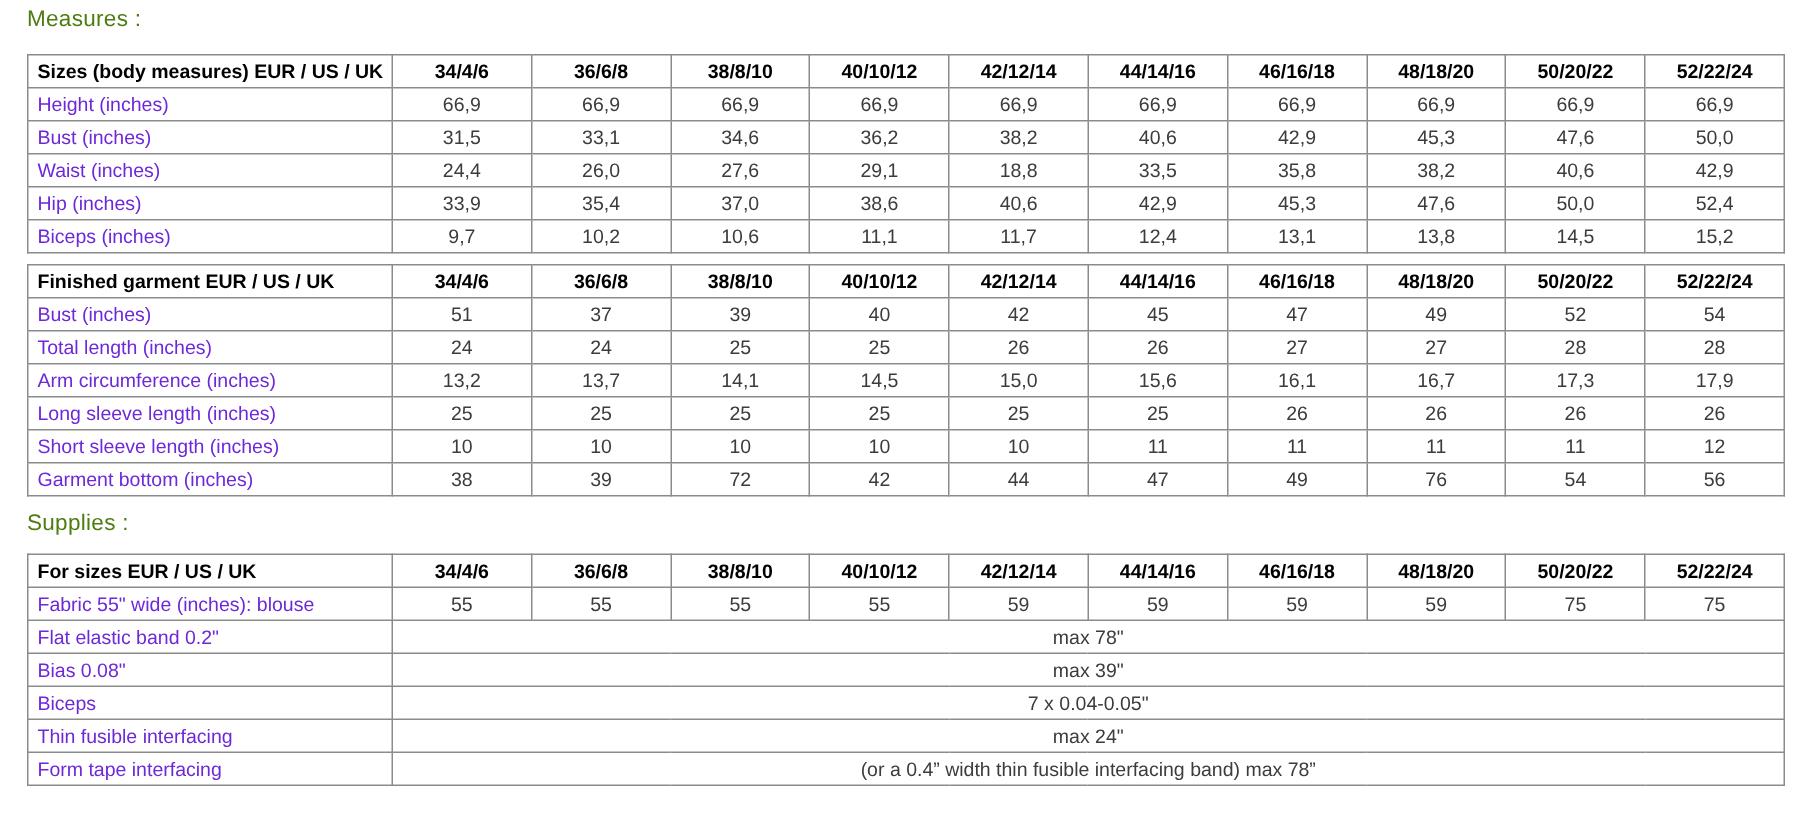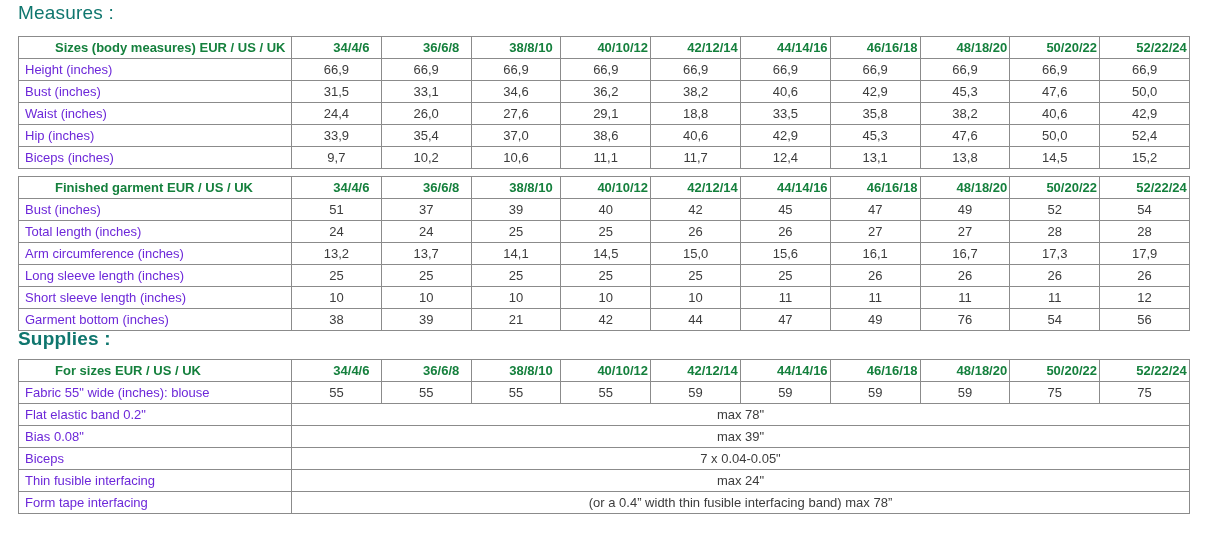--- a/index.html
+++ b/index.html
@@ -12,27 +12,27 @@
     height: 546px;
     font-family: "Liberation Sans", sans-serif;
     color: #3c3c3c;
     overflow: hidden;
   }
   .page {
     padding: 5px 17px 0 18px;
     box-sizing: border-box;
   }
   .section-heading {
-    font-size: 19px;
+    font-size: 15px;
     line-height: 16px;
-    color: #0f766e;
+    color: #4d7c0f;
     letter-spacing: 0.2px;
   }
   .section-heading.supplies {
-    font-weight: bold;
+    margin-top: 10px;
   }
   table.size-table {
     border-collapse: collapse;
     table-layout: fixed;
     width: 1172px;
     font-size: 13px;
   }
   table.size-table.first {
     margin-top: 15px;
   }
@@ -47,22 +47,21 @@
     border: 1px solid #8b8b8b;
     height: 21px;
     padding: 0 6px;
     text-align: center;
     white-space: nowrap;
     overflow: hidden;
     vertical-align: middle;
   }
   table.size-table th {
     font-weight: bold;
-    color: #15803d;
-    padding-left: 36px;
+    color: #000000;
   }
   table.size-table .label-col {
     width: 230px;
     text-align: left;
   }
   table.size-table td.label-col {
     color: #6d28d9;
   }
   table.size-table td.merged {
     text-align: center;
@@ -238,21 +237,21 @@
           <td>11</td>
           <td>11</td>
           <td>11</td>
           <td>11</td>
           <td>12</td>
         </tr>
         <tr>
           <td class="label-col">Garment bottom (inches)</td>
           <td>38</td>
           <td>39</td>
-          <td>21</td>
+          <td>72</td>
           <td>42</td>
           <td>44</td>
           <td>47</td>
           <td>49</td>
           <td>76</td>
           <td>54</td>
           <td>56</td>
         </tr>
       </tbody>
     </table>

